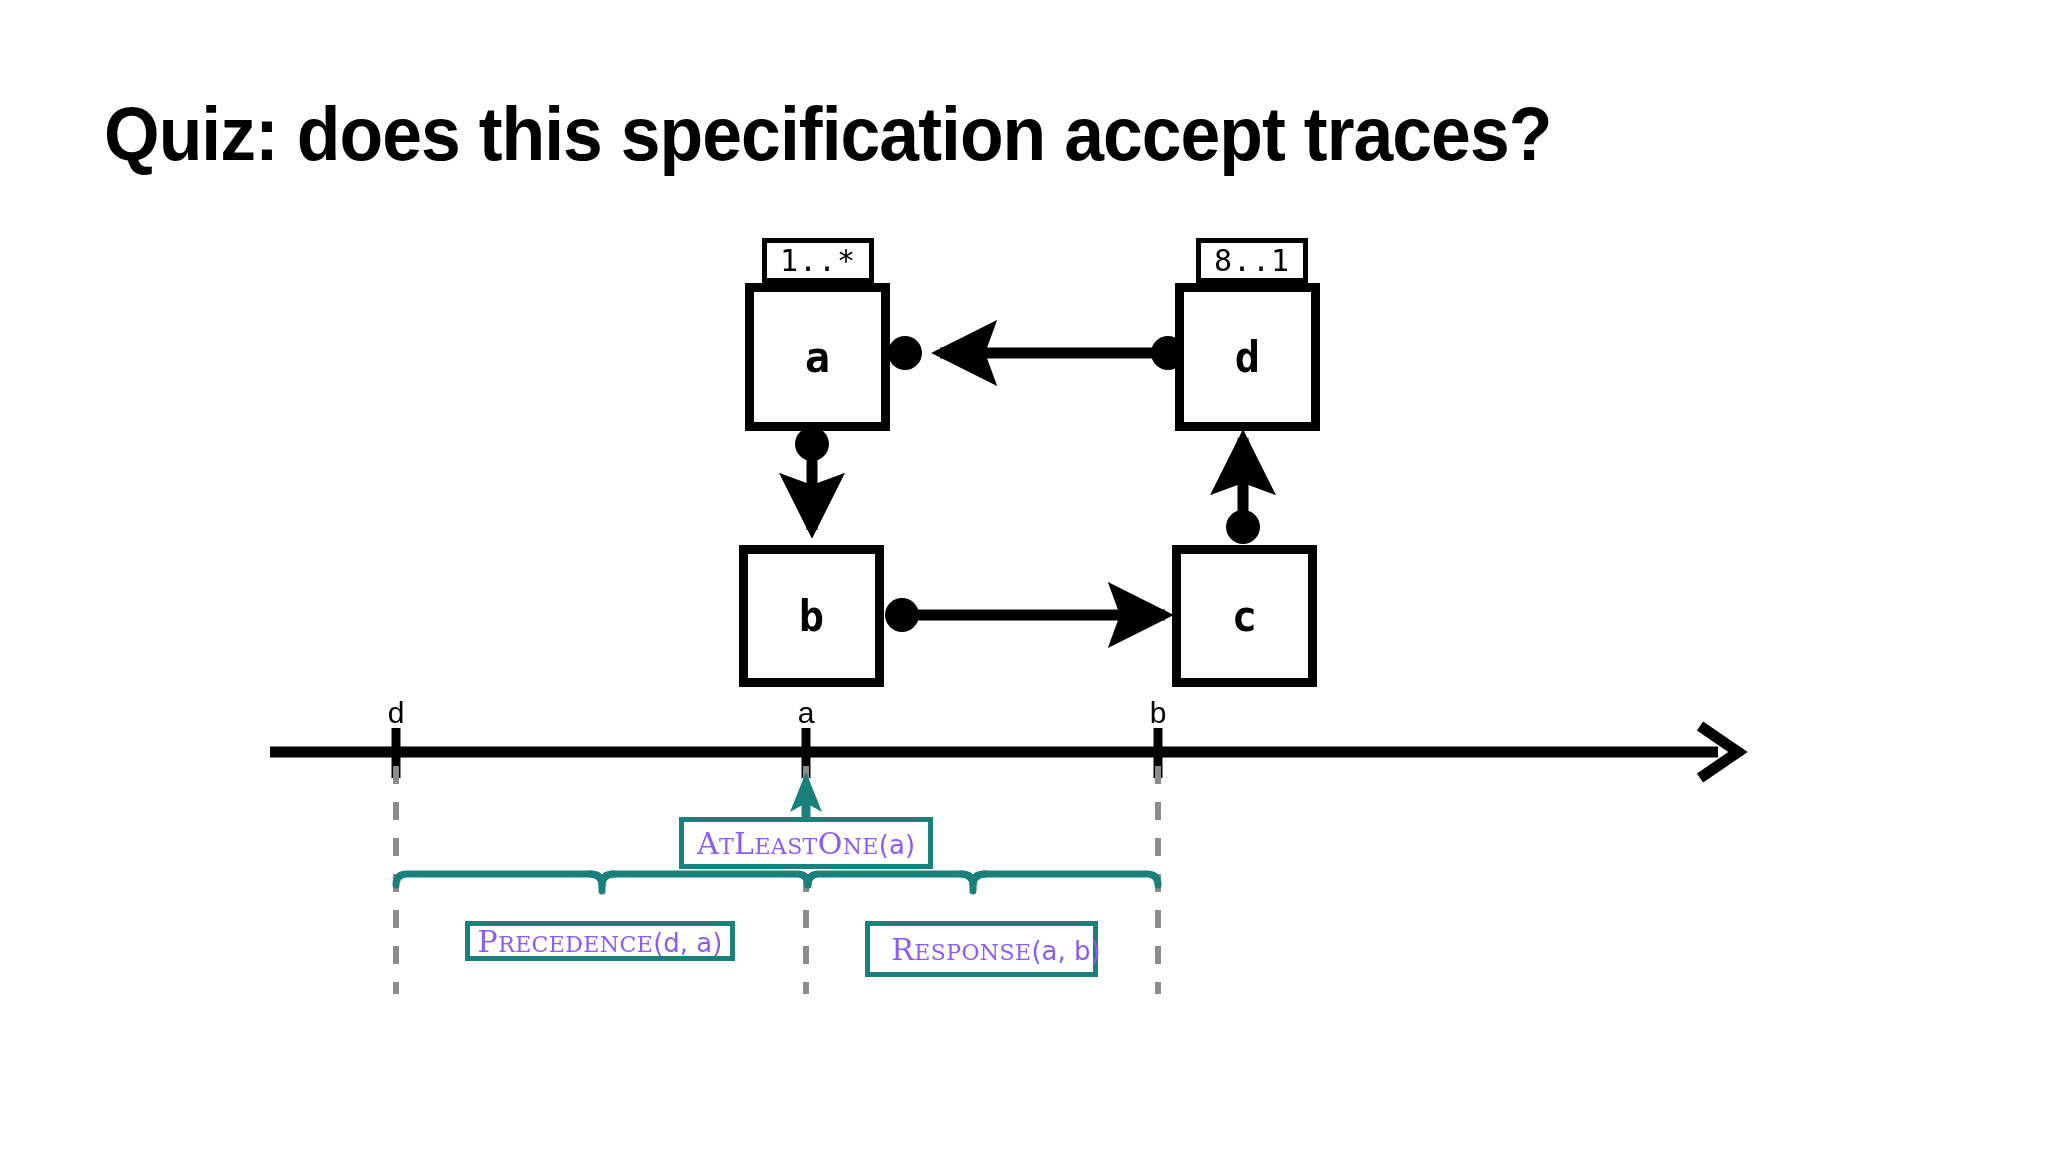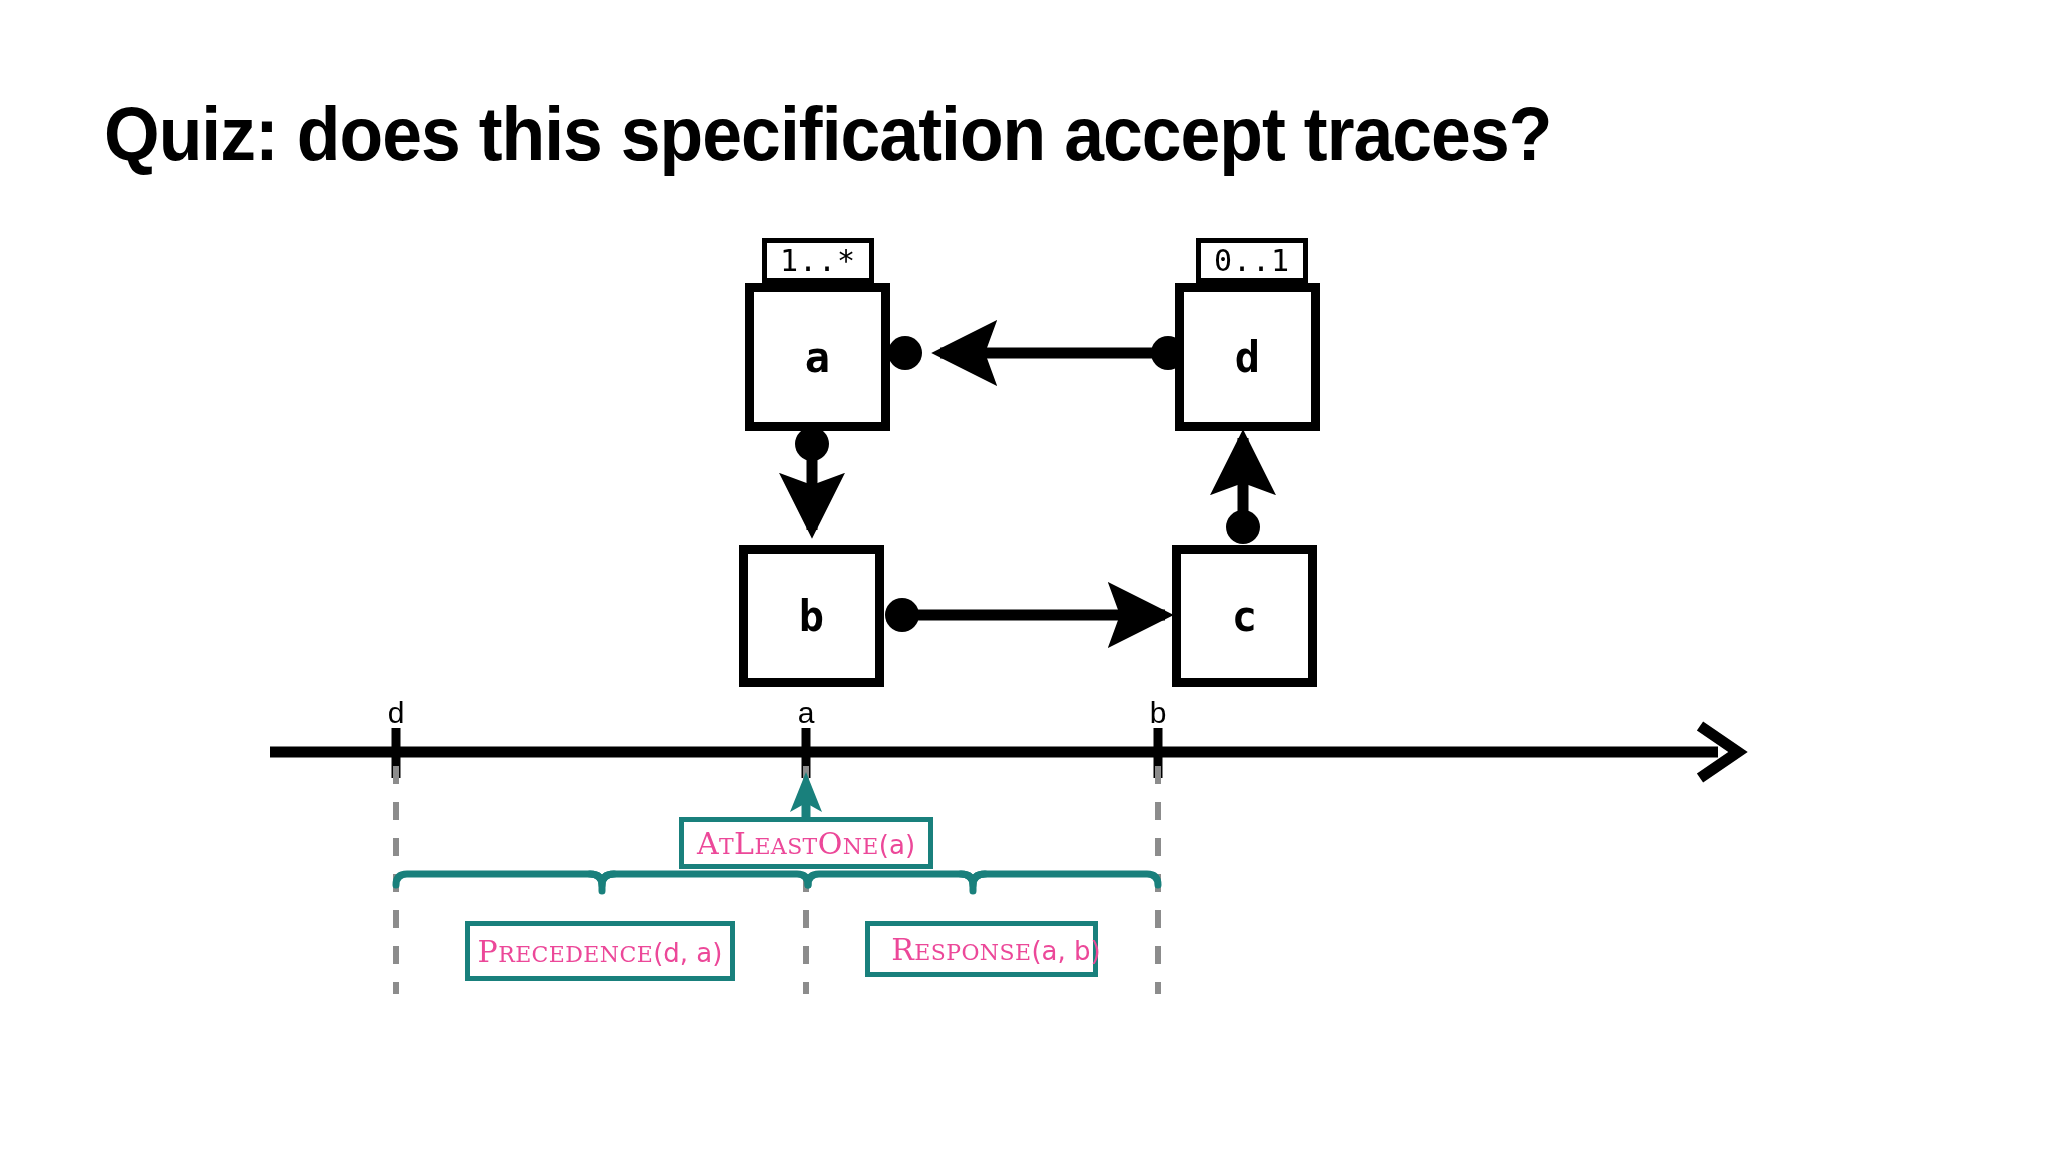--- a/index.html
+++ b/index.html
@@ -93,21 +93,21 @@
 
   
   .ann-box {
     position: absolute;
     background: #ffffff;
     border: 5px solid #19807c;
     box-sizing: border-box;
     display: flex;
     align-items: center;
     justify-content: center;
-    color: #ec4899;
+    color: #8b5cf6;
     font-family: "DejaVu Serif", "Liberation Serif", serif;
     white-space: nowrap;
     z-index: 6;
   }
   .ann-text {
     font-size: 22px;
     letter-spacing: 0.4px;
   }
   .ann-text .sc-first {
     font-size: 30px;
@@ -199,36 +199,36 @@
                q0,-11 12,-11
                L1147,874
                q11,0 11,11"></path>
       <path d="M961,874 q12,0 12,11 l0,6 l0,-6 q0,-11 12,-11" stroke-width="7"></path>
     </g>
   </svg>
 
   <div class="card-tag" style="left:762px; top:238px; width:112px; height:45px;">1..*</div>
   <div class="node-box" style="left:745px; top:283px; width:145px; height:148px;">a</div>
 
-  <div class="card-tag" style="left:1196px; top:238px; width:112px; height:45px;">0..1</div>
+  <div class="card-tag" style="left:1196px; top:238px; width:112px; height:45px;">8..1</div>
   <div class="node-box" style="left:1175px; top:283px; width:145px; height:148px;">d</div>
 
   <div class="node-box" style="left:739px; top:545px; width:145px; height:142px;">b</div>
 
   <div class="node-box" style="left:1172px; top:545px; width:145px; height:142px;">c</div>
 
   <div class="tl-label" style="left:396px; top:696px;">d</div>
   <div class="tl-label" style="left:806px; top:696px;">a</div>
   <div class="tl-label" style="left:1158px; top:696px;">b</div>
 
   <div class="ann-box" style="left:679px; top:817px; width:254px; height:52px;">
     <span class="ann-text"><span class="sc-first">A</span>T<span class="sc-first">L</span>EAST<span class="sc-first">O</span>NE<span class="args">(a)</span></span>
   </div>
 
-  <div class="ann-box" style="left:465px; top:921px; width:270px; height:60px;">
+  <div class="ann-box" style="left:465px; top:921px; width:270px; height:40px;">
     <span class="ann-text"><span class="sc-first">P</span>RECEDENCE<span class="args">(d, a)</span></span>
   </div>
 
   <div class="ann-box" style="left:865px; top:921px; width:233px; height:56px;padding-left:29px;">
     <span class="ann-text"><span class="sc-first">R</span>ESPONSE<span class="args">(a, b)</span></span>
   </div>
 
 </div>
 
 </body></html>

